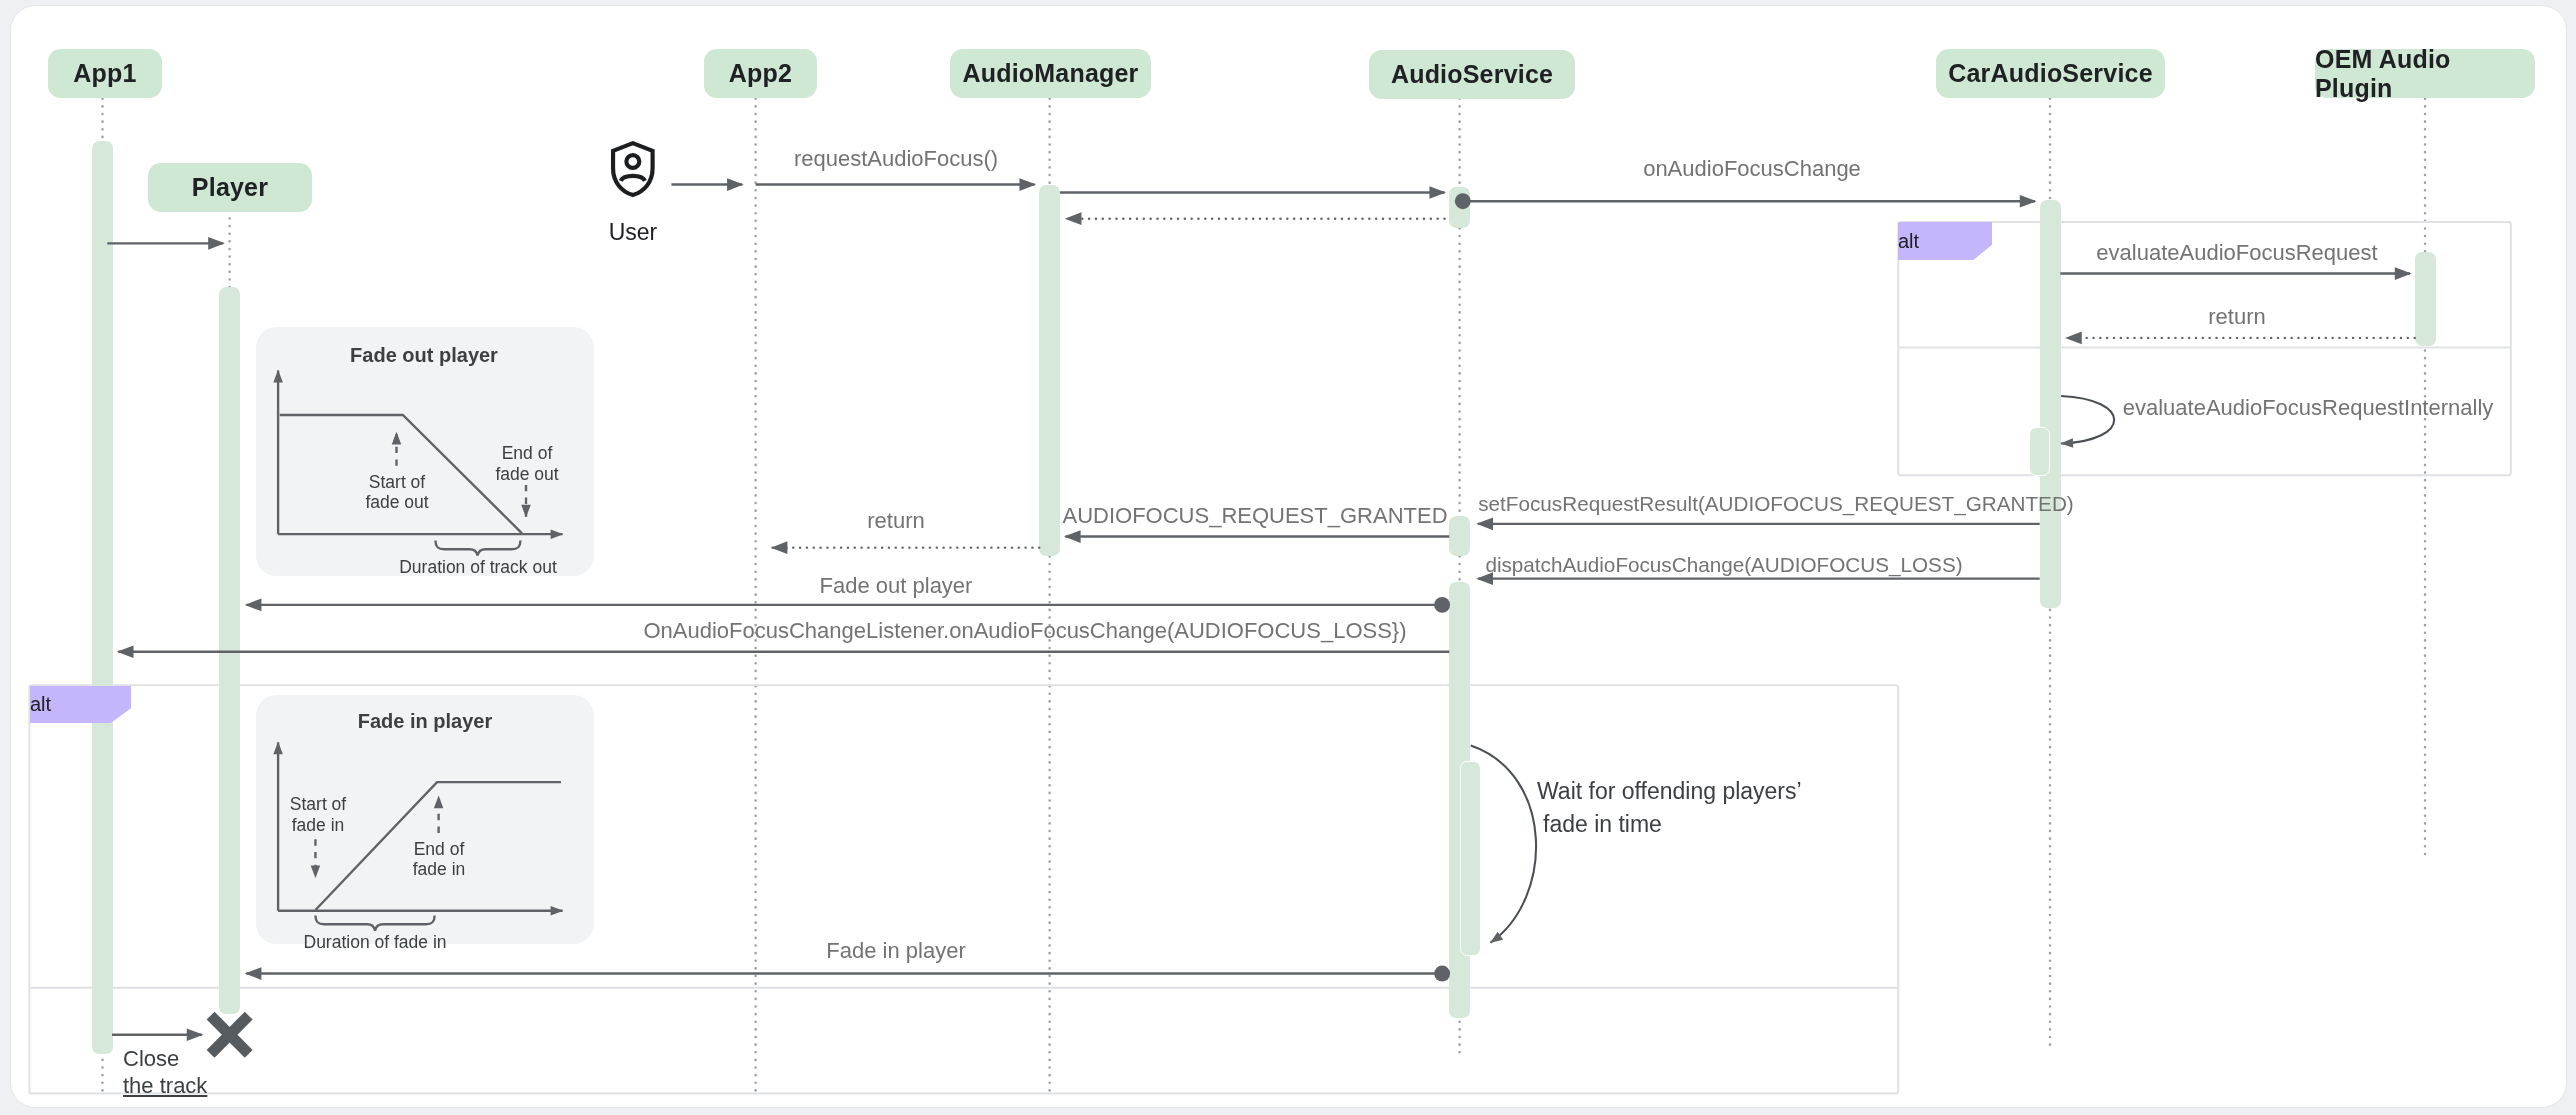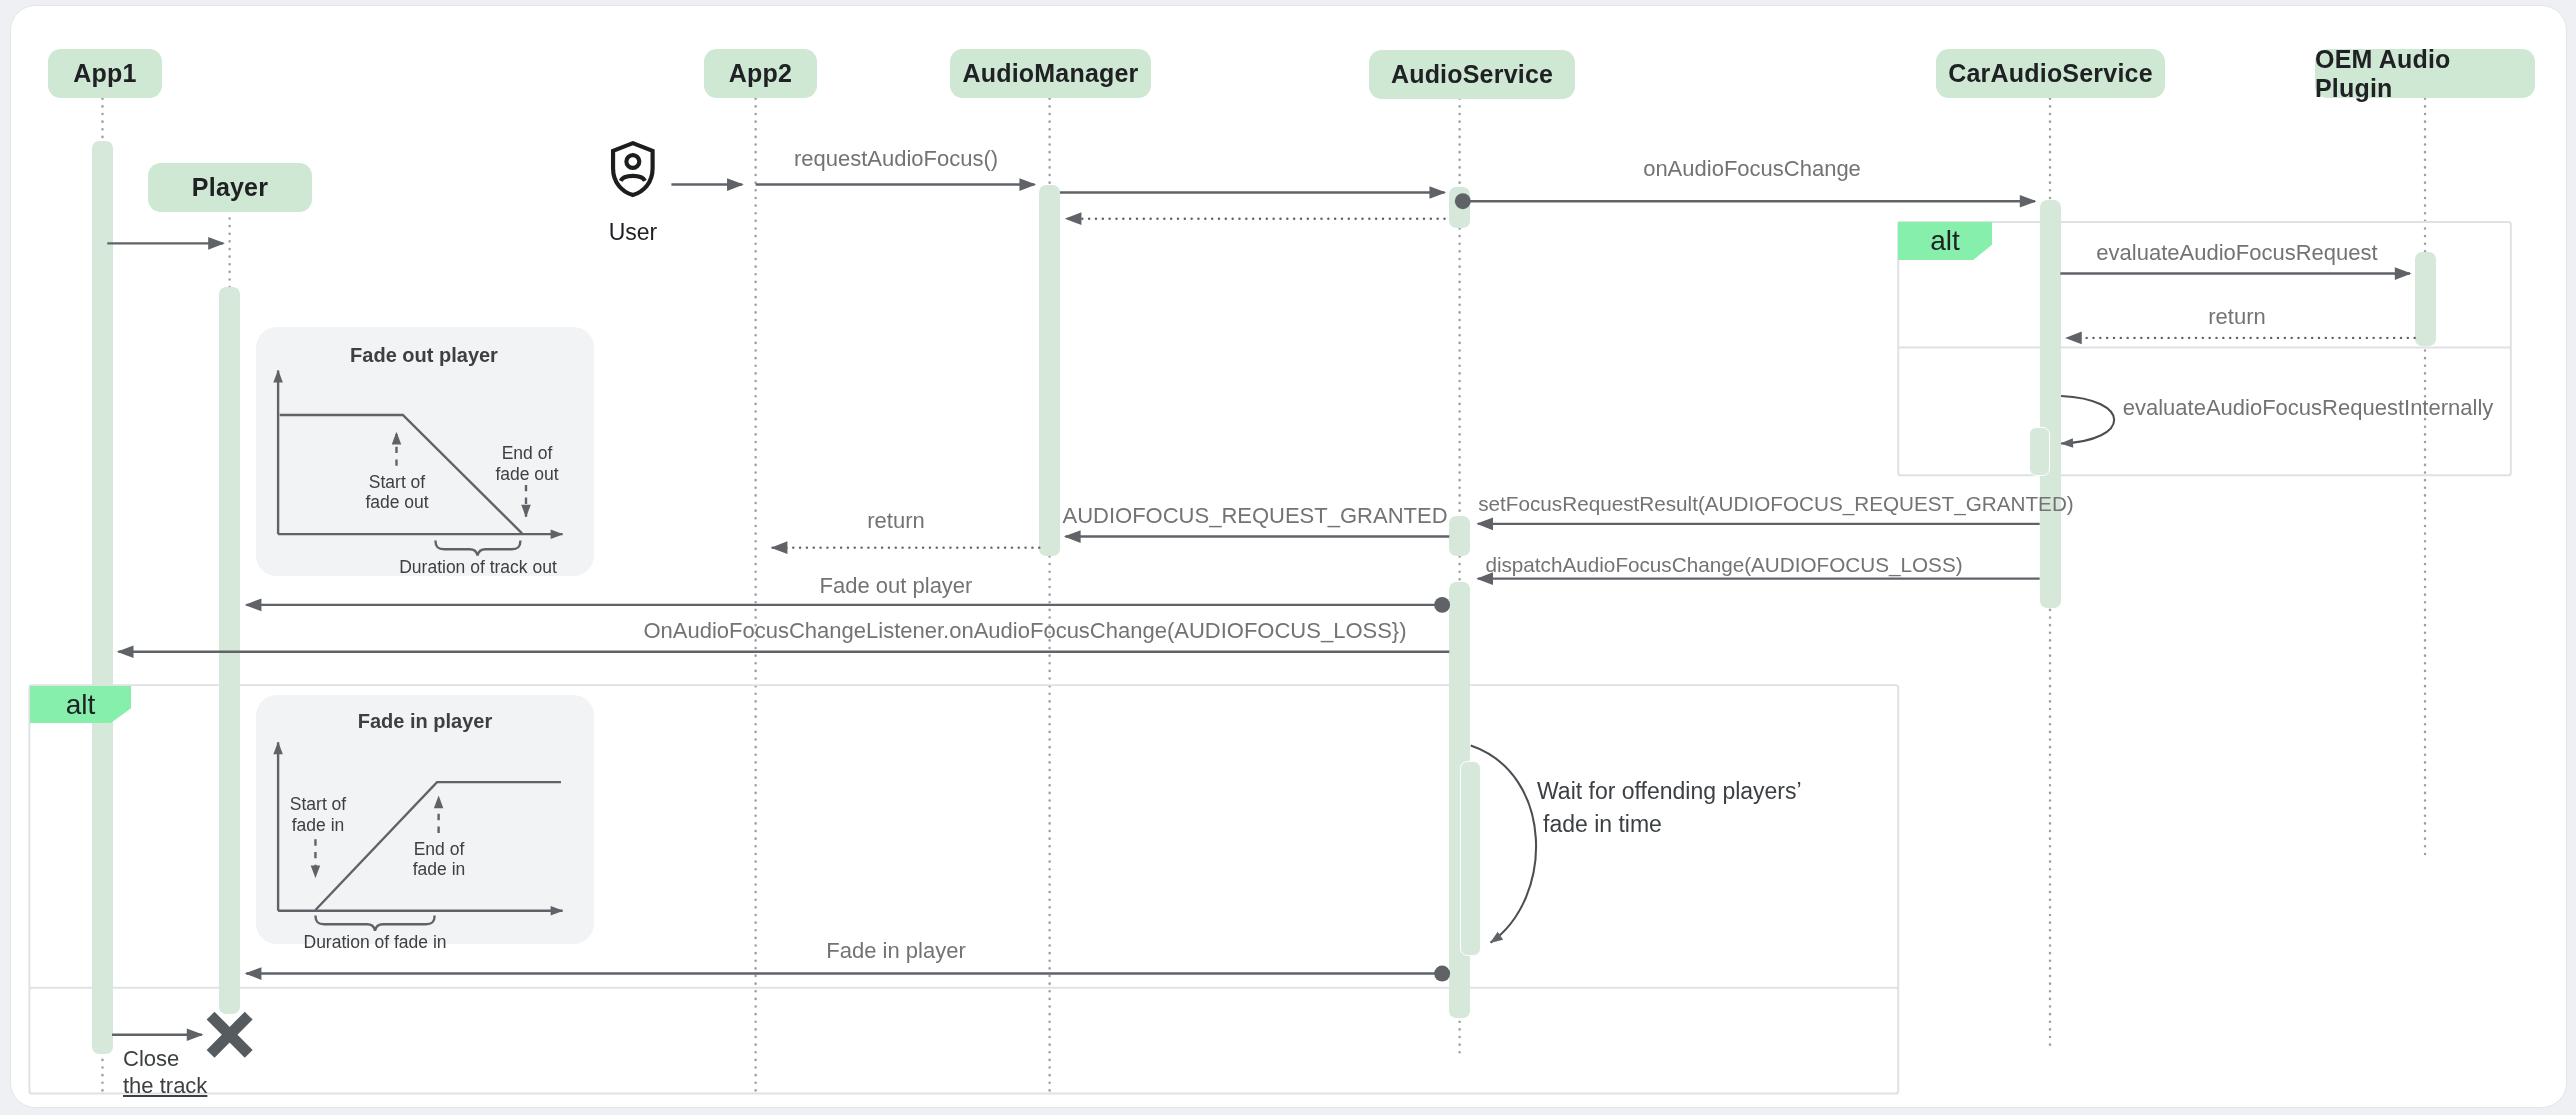--- a/index.html
+++ b/index.html
@@ -8,21 +8,21 @@
   svg.layer{position:absolute;left:0;top:0;pointer-events:none;}
   .participant{position:absolute;height:49px;background:#cfe8d4;border-radius:12.7px;display:flex;align-items:center;justify-content:center;font-weight:bold;font-size:25px;color:#202124;letter-spacing:0.2px;}
   .activation{position:absolute;width:20.7px;background:#d6e8da;border-radius:7.2px;}
   .activation.nested{border:1.6px solid #ffffff;box-sizing:border-box;}
   .inset{position:absolute;background:#f1f3f4;border-radius:20.7px;}
   .lbl{position:absolute;transform:translate(-50%,-50%);white-space:nowrap;font-size:22px;color:#737373;}
   .lbl-left{position:absolute;transform:translateY(-50%);white-space:nowrap;font-size:22px;color:#3c4043;}
   .lbl-big{font-size:23px;}
   .inset-title{position:absolute;transform:translate(-50%,-50%);white-space:nowrap;font-size:20px;font-weight:bold;color:#3c4043;}
   .inset-lbl{position:absolute;transform:translate(-50%,-50%);white-space:nowrap;font-size:17.5px;color:#3c4043;}
-  .alt-tab{position:absolute;background:#86efac;display:flex;align-items:center;justify-content:center;font-size:28px;color:#202124;clip-path:polygon(0 0,100% 0,100% 60%,80% 100%,0 100%);}
+  .alt-tab{position:absolute;background:#c4b5fd;display:flex;align-items:center;justify-content:flex-start;font-size:20px;color:#202124;clip-path:polygon(0 0,100% 0,100% 60%,80% 100%,0 100%);}
 </style>
 </head>
 <body>
 
 <div class="stage">
   <div class="card"></div>
 
   <svg class="layer" width="2576" height="1116" viewBox="0 0 3242 1404">
     <g stroke="#9aa0a6" stroke-width="3.2" stroke-linecap="round" stroke-dasharray="0.1 9.5">
       <line x1="129" y1="124" x2="129" y2="1376"></line>

